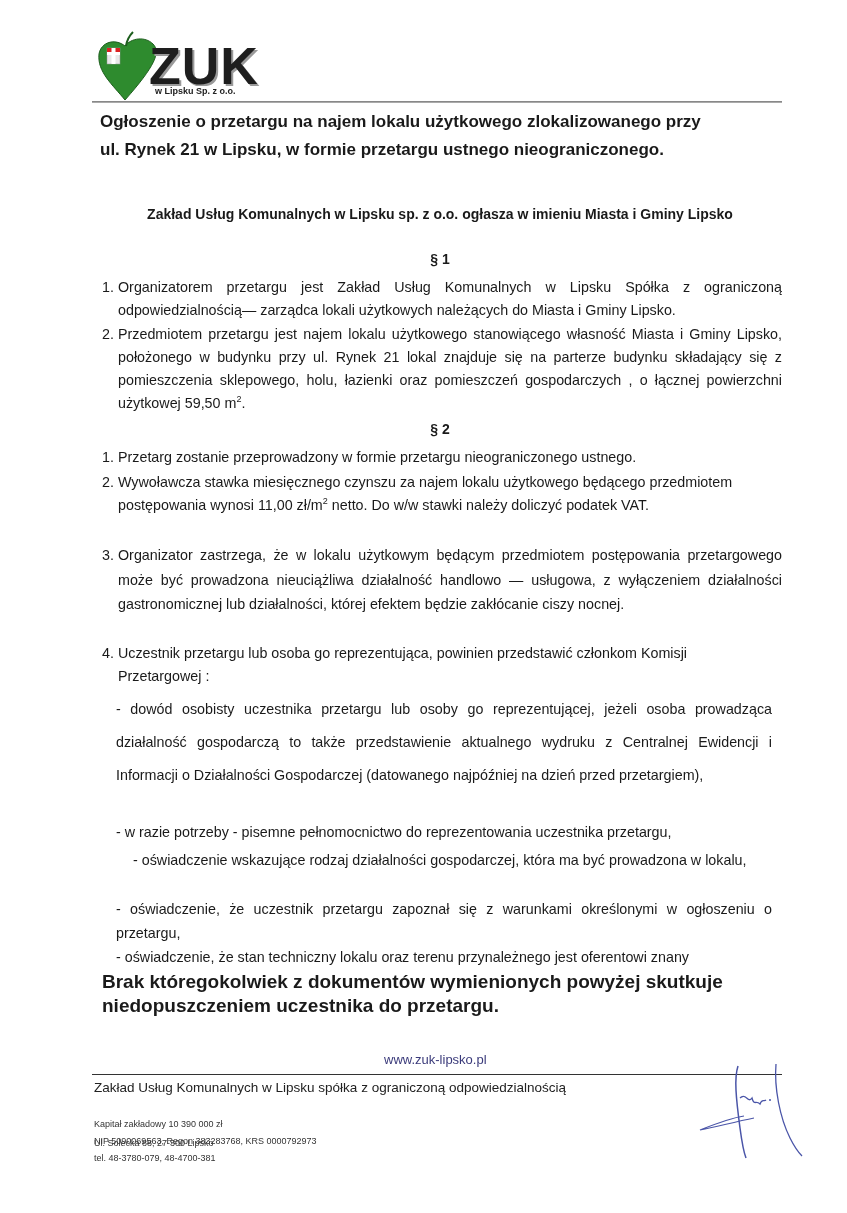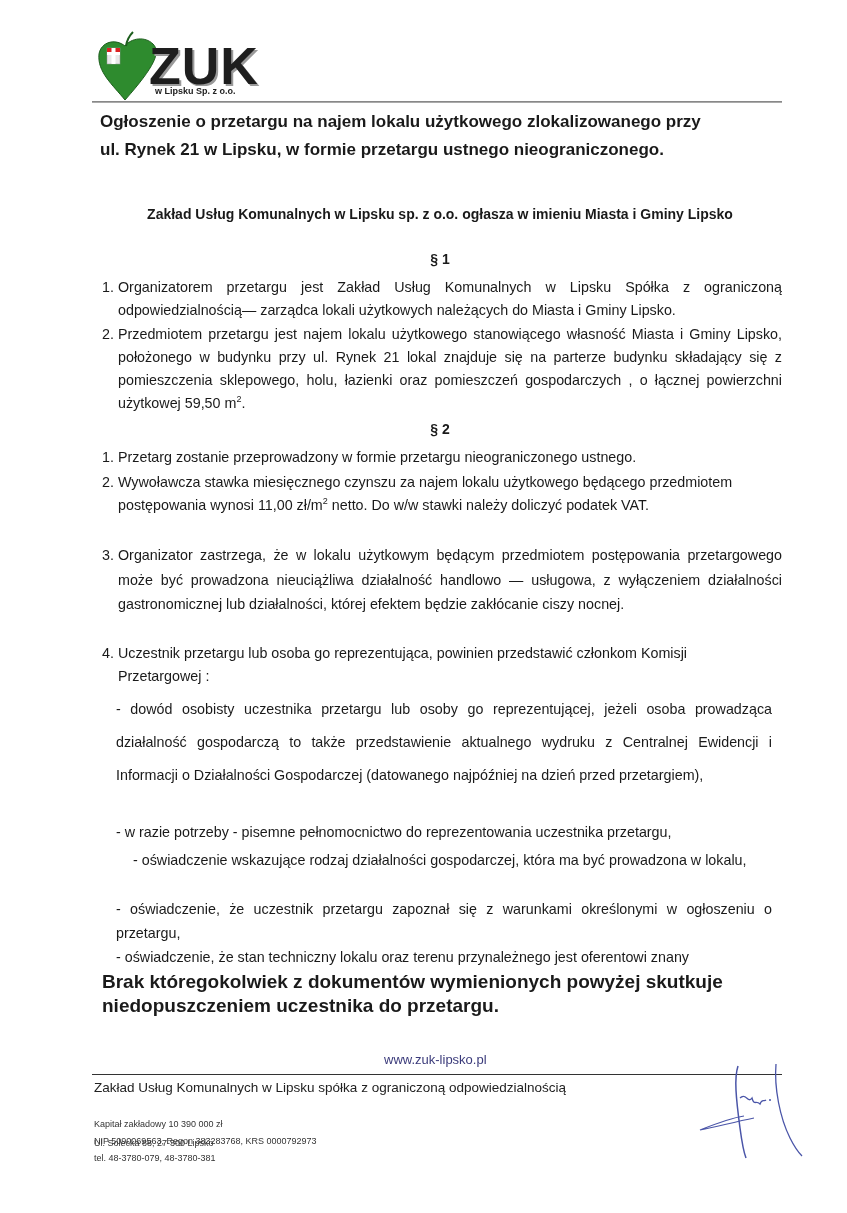--- a/index.html
+++ b/index.html
@@ -104,21 +104,21 @@
 <div class="dash" style="top:945px; line-height:24px;">- oświadczenie, że stan techniczny lokalu oraz terenu przynależnego jest oferentowi znany</div>
 
 <div class="bold-note" style="top:970px;">Brak któregokolwiek z dokumentów wymienionych powyżej skutkuje niedopuszczeniem uczestnika do przetargu.</div>
 
 <div class="footer-url">www.zuk-lipsko.pl</div>
 <div class="footer-rule"></div>
 <div class="footer-company">Zakład Usług Komunalnych w Lipsku spółka z ograniczoną odpowiedzialnością</div>
 <div class="footer-line" style="top:1102px;margin-top:36px;">Ul. Solecka 88, 27-300 Lipsko</div>
 <div class="footer-line" style="top:1119px;">Kapitał zakładowy 10 390 000 zł</div>
 <div class="footer-line" style="top:1136px;">NIP 5090069563, Regon 383283768, KRS 0000792973</div>
-<div class="footer-line" style="top:1153px;">tel. 48-3780-079, 48-3780-381</div>
+<div class="footer-line" style="top:1153px;">tel. 48-3780-079, 48-4700-381</div>
 
 <svg class="signature" width="130" height="110" viewBox="0 0 130 110">
   <path d="M48 8 C44 20, 46 40, 50 70 C52 85, 54 95, 56 100" stroke="#4a55a8" stroke-width="1.5" fill="none"></path>
   <path d="M50 40 C56 34, 58 46, 62 40 C64 48, 66 42, 70 46 C72 40, 74 44, 76 42" stroke="#4a55a8" stroke-width="1.3" fill="none"></path>
   <path d="M54 58 C40 60, 20 68, 10 72 C22 70, 44 64, 64 60" stroke="#4a55a8" stroke-width="1.2" fill="none"></path>
   <path d="M86 6 C84 30, 90 60, 100 80 C104 88, 108 94, 112 98" stroke="#4a55a8" stroke-width="1.3" fill="none"></path>
   <circle cx="80" cy="42" r="1" fill="#4a55a8"></circle>
 </svg>
 
 </body></html>

